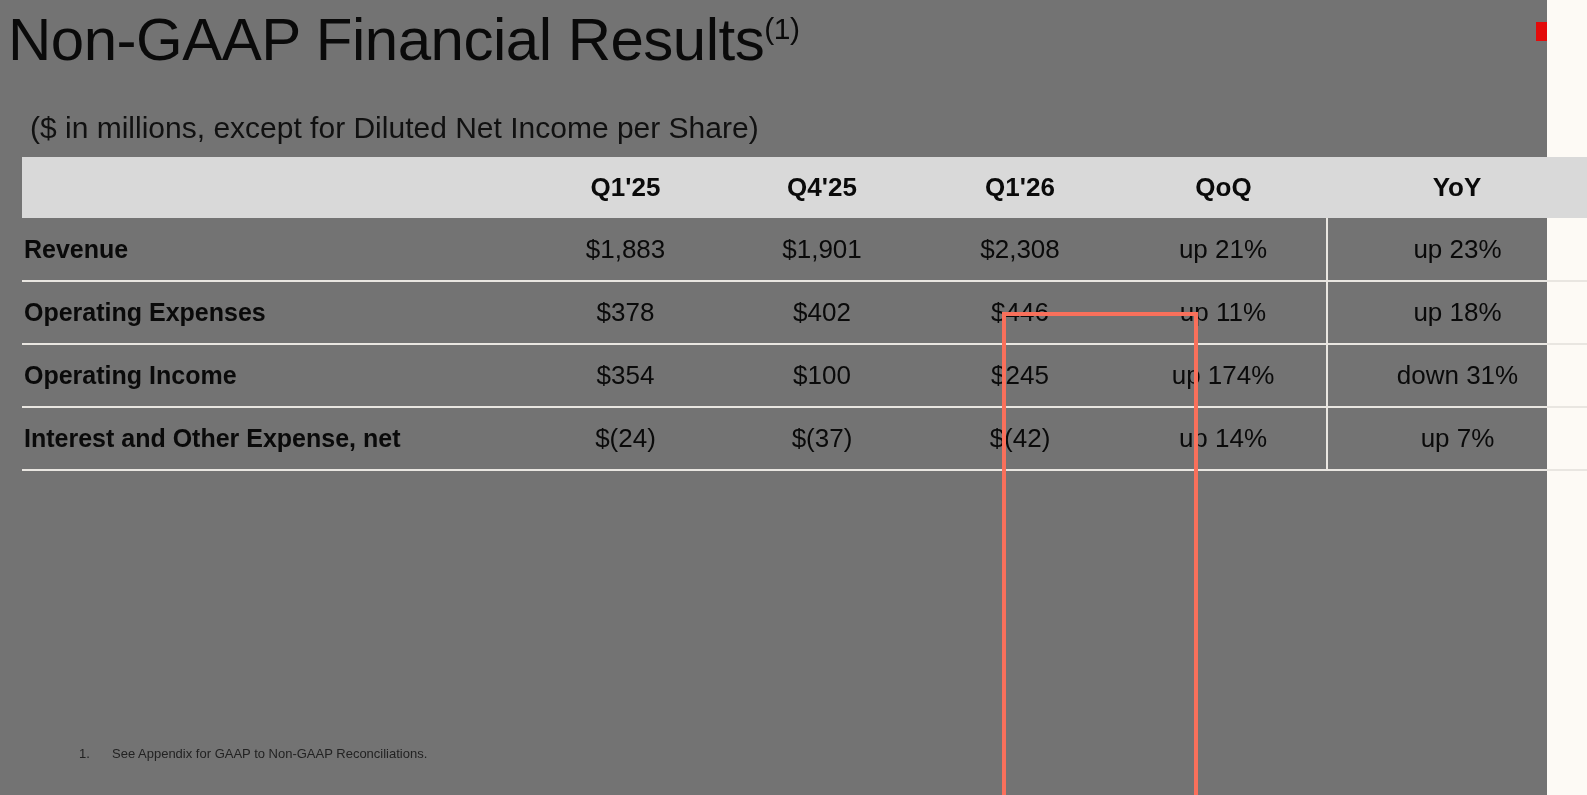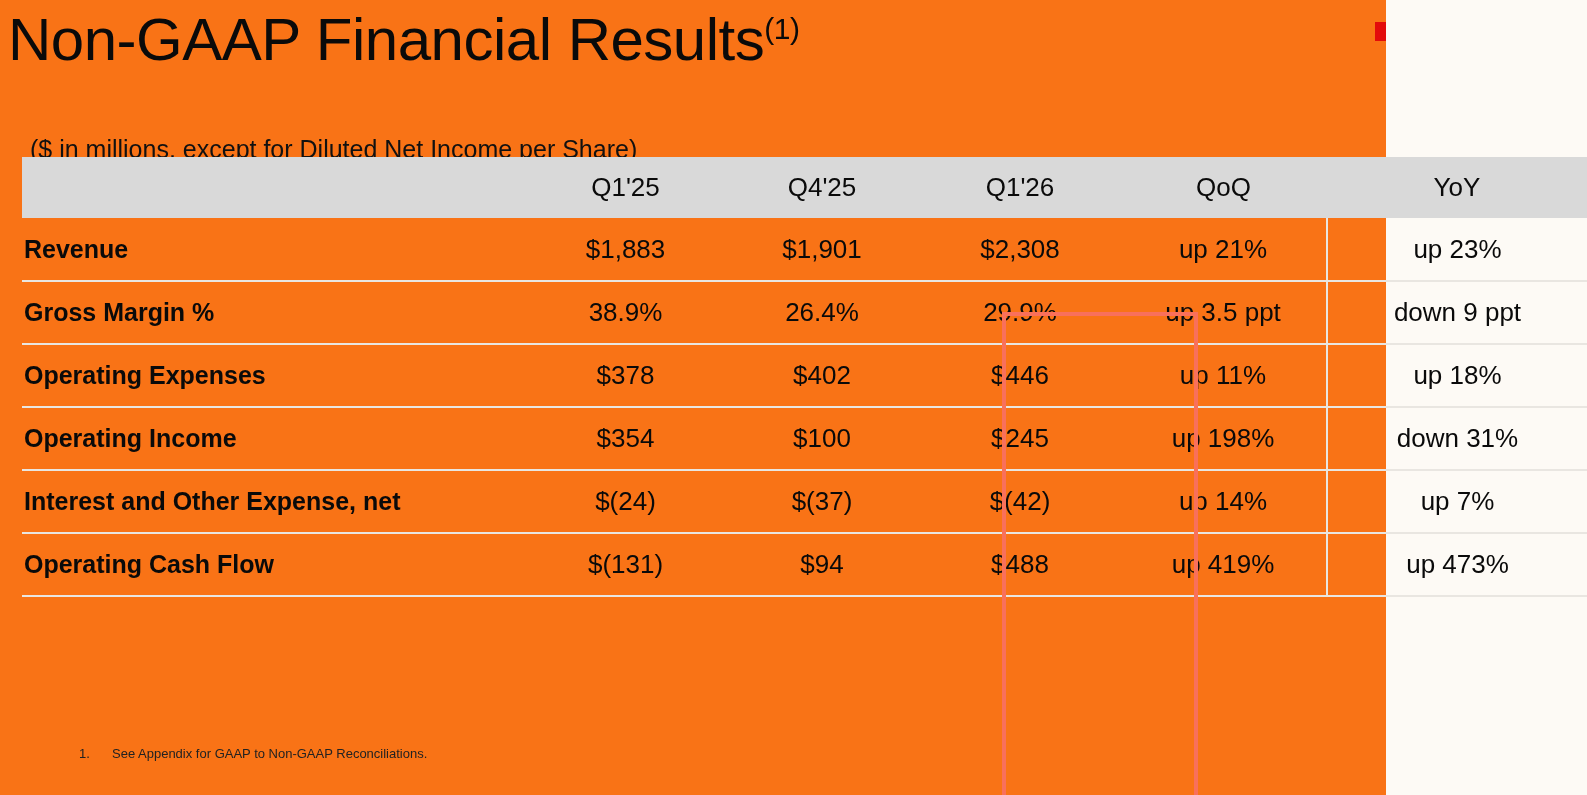--- a/index.html
+++ b/index.html
@@ -7,23 +7,23 @@
   html, body {
     width: 1587px;
     height: 795px;
     background: #FDFAF5;
     font-family: "Liberation Sans", sans-serif;
     overflow: hidden;
   }
 
   .slide {
     position: relative;
-    width: 1386px;
+    width: 1547px;
     height: 795px;
-    background: #f97316;
+    background: #737373;
   }
 
   
   .brand-mark {
     position: absolute;
     top: 22px;
     right: 0px;
     width: 11px;
     height: 19px;
     background: #E30B0B;
@@ -44,24 +44,23 @@
   .slide-title .sup {
     font-size: 30px;
     vertical-align: super;
     line-height: 0;
   }
 
   .slide-subtitle {
     position: absolute;
     left: 30px;
     top: 111px;
-    font-size: 25px;
+    font-size: 30px;
     color: #111111;
     white-space: nowrap;
-    margin-top: 24px;
   }
 
   
   .table-wrap {
     position: absolute;
     left: 22px;
     top: 157px;
     width: 1565px;
   }
 
@@ -75,21 +74,21 @@
   table.fin col.c-q1_25  { width: 197px; }
   table.fin col.c-q4_25  { width: 196px; }
   table.fin col.c-q1_26  { width: 200px; }
   table.fin col.c-qoq    { width: 207px; }
   table.fin col.c-yoy    { width: 260px; }
 
   table.fin thead th {
     background: #D9D9D9;
     height: 61px;
     font-size: 26px;
-    font-weight: normal;
+    font-weight: bold;
     color: #0A0A0A;
     text-align: center;
     vertical-align: middle;
     padding: 0;
   }
   table.fin thead th.th-label { text-align: left; }
 
   table.fin tbody td {
     height: 63px;
     font-size: 26px;
@@ -166,59 +165,43 @@
       <tbody>
           <tr>
             <td class="cell-label">Revenue</td>
             <td class="cell-q1-25">$1,883</td>
             <td class="cell-q4-25">$1,901</td>
             <td class="cell-q1-26">$2,308</td>
             <td class="cell-qoq">up 21%</td>
             <td class="cell-yoy">up 23%</td>
           </tr>
           <tr>
-            <td class="cell-label">Gross Margin %</td>
-            <td class="cell-q1-25">38.9%</td>
-            <td class="cell-q4-25">26.4%</td>
-            <td class="cell-q1-26">29.9%</td>
-            <td class="cell-qoq">up 3.5 ppt</td>
-            <td class="cell-yoy">down 9 ppt</td>
-          </tr>
-          <tr>
             <td class="cell-label">Operating Expenses</td>
             <td class="cell-q1-25">$378</td>
             <td class="cell-q4-25">$402</td>
             <td class="cell-q1-26">$446</td>
             <td class="cell-qoq">up 11%</td>
             <td class="cell-yoy">up 18%</td>
           </tr>
           <tr>
             <td class="cell-label">Operating Income</td>
             <td class="cell-q1-25">$354</td>
             <td class="cell-q4-25">$100</td>
             <td class="cell-q1-26">$245</td>
-            <td class="cell-qoq">up 198%</td>
+            <td class="cell-qoq">up 174%</td>
             <td class="cell-yoy">down 31%</td>
           </tr>
           <tr>
             <td class="cell-label">Interest and Other Expense, net</td>
             <td class="cell-q1-25">$(24)</td>
             <td class="cell-q4-25">$(37)</td>
             <td class="cell-q1-26">$(42)</td>
             <td class="cell-qoq">up 14%</td>
             <td class="cell-yoy">up 7%</td>
           </tr>
-          <tr>
-            <td class="cell-label">Operating Cash Flow</td>
-            <td class="cell-q1-25">$(131)</td>
-            <td class="cell-q4-25">$94</td>
-            <td class="cell-q1-26">$488</td>
-            <td class="cell-qoq">up 419%</td>
-            <td class="cell-yoy">up 473%</td>
-          </tr>
         </tbody>
     </table>
 
     <div class="highlight-box"></div>
   </div>
 
   <div class="footnote"><span class="fn-num">1.</span><span>See Appendix for GAAP to Non-GAAP Reconciliations.</span></div>
 
 </div>
 

